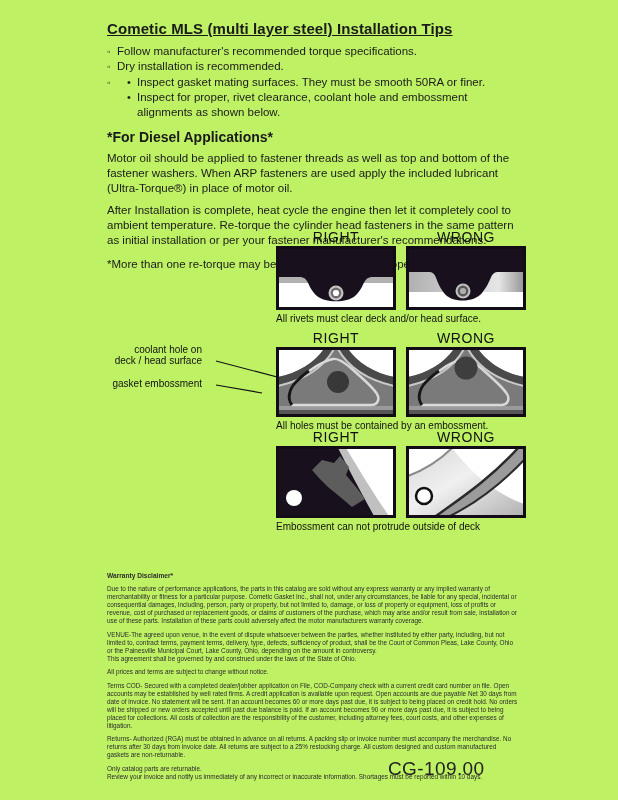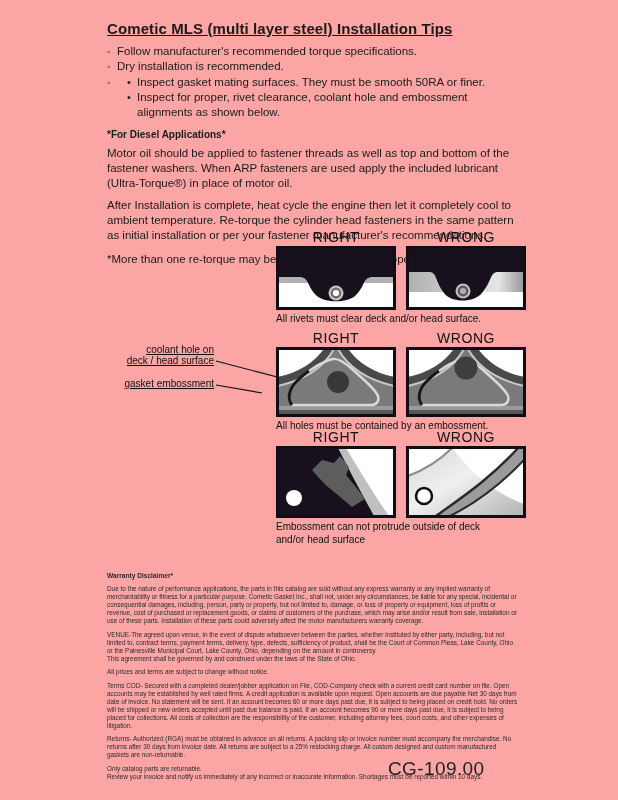--- a/index.html
+++ b/index.html
@@ -1,44 +1,44 @@
 <!DOCTYPE html>
 <html><head>
 <meta charset="utf-8">
 <style>
   html,body{margin:0;padding:0;background:#ffffff;}
-  .page{position:relative;width:618px;height:800px;background:#fca5a5;overflow:hidden;
+  .page{position:relative;width:618px;height:800px;background:#bef264;overflow:hidden;
         font-family:"Liberation Sans",sans-serif;color:#1a1a1a;}
   
   .col{position:absolute;left:107px;top:20px;width:414px;}
   .title{font-size:15px;font-weight:bold;text-decoration:underline;margin:0 0 7px 0;letter-spacing:0.1px;}
   .blist{font-size:11.5px;line-height:15.3px;}
   .b{position:relative;padding-left:10px;}
   .b .m{position:absolute;left:0;top:0;font-size:10px;}
   .sb{position:relative;padding-left:10px;margin-left:20px;}
   .sb .m{position:absolute;left:0;top:0;font-size:11px;}
-  .dheading{font-size:10px;font-weight:bold;margin:9px 0 6px 0;}
+  .dheading{font-size:14px;font-weight:bold;margin:9px 0 6px 0;}
   .para{font-size:11.5px;line-height:15px;margin:0 0 0 0;}
   .para + .para{margin-top:7px;}
   .note{font-size:11.5px;line-height:15px;margin-top:9px;}
   
   .fig{position:absolute;left:237px;width:252px;margin-left:39px;}
   .fig1{top:229px;}
   .fig2{top:330px;}
   .fig3{top:429px;}
   .labels{display:flex;height:17px;}
   .lab{width:120px;text-align:center;font-size:14px;letter-spacing:0.6px;color:#111;}
   .lab.right2{margin-left:10px;}
   .boxes{display:flex;}
   .boxes svg{display:block;}
   .gapbox{margin-left:10px;}
   .cap{font-size:10px;line-height:12.5px;margin-top:3px;white-space:nowrap;color:#111;}
   
-  .sidelabels{position:absolute;left:104px;top:345px;width:110px;text-align:right;
-              font-size:10px;line-height:10.5px;color:#111;text-decoration:underline;}
+  .sidelabels{position:absolute;left:92px;top:345px;width:110px;text-align:right;
+              font-size:10px;line-height:10.5px;color:#111;}
   .sidelabels .emb{margin-top:13px;}
   .leaders{position:absolute;left:104px;top:345px;pointer-events:none;}
   
   .disc{position:absolute;left:107px;top:572px;width:412px;font-size:6.4px;line-height:8px;color:#2b2b2b;}
   .disc .dh{font-weight:bold;font-size:6.6px;margin:0 0 5px 0;}
   .disc p{margin:5.5px 0 0 0;}
   .disc p.first{margin-top:0;}
   .disc div.cont{margin:0;}
   
   .pagenum{position:absolute;left:388px;top:758px;font-size:19px;letter-spacing:0.4px;color:#222;}
@@ -198,21 +198,20 @@
         <path d="M46,2 C34,14 18,24 2,30" fill="none" stroke="#8a8a8a" stroke-width="2"></path>
         <path d="M30,70 C55,52 85,32 112,2 L118,2 L118,14 C95,38 68,58 44,70 Z" fill="#9b9b9b"></path>
         <path d="M30,70 C55,52 85,32 112,2" fill="none" stroke="#2a2a2a" stroke-width="2.5"></path>
         <path d="M44,70 C68,58 95,38 118,14" fill="none" stroke="#2a2a2a" stroke-width="2"></path>
         <circle cx="18" cy="50" r="8" fill="#ffffff" stroke="#111111" stroke-width="2.5"></circle>
         <rect x="1.5" y="1.5" width="117" height="69" fill="none" stroke="#120c16" stroke-width="3"></rect>
       </svg>
     </div>
     <div class="cap">
       <div>Embossment can not protrude outside of deck</div>
-      <div>and/or head surface</div>
     </div>
   </div>
 
   <div class="disc">
     <div class="dh">Warranty Disclaimer*</div>
     <p class="first">Due to the nature of performance applications, the parts in this catalog are sold without any express warranty or any implied warranty of merchantability or fitness for a particular purpose.  Cometic Gasket Inc., shall not, under any circumstances, be liable for any special, incidental or consequential damages, including, person, party or property, but not limited to, damage, or loss of property or equipment, loss of profits or revenue, cost of purchased or replacement goods, or claims of customers of the purchase, which may arise and/or result from sale, installation or use of these parts.  Installation of these parts could adversely affect the motor manufacturers warranty coverage.</p>
     <p>VENUE-The agreed upon venue, in the event of dispute whatsoever between the parties, whether instituted by either party, including, but not limited to, contract terms, payment terms, delivery, type, defects, sufficiency of product, shall be the Court of Common Pleas, Lake County, Ohio or the Painesville Municipal Court, Lake County, Ohio, depending on the amount in controversy.</p>
     <div class="cont">This agreement shall be governed by and construed under the laws of the State of Ohio.</div>
     <p>All prices and terms are subject to change without notice.</p>
     <p>Terms COD- Secured with a completed dealer/jobber application on File, COD-Company check with a current credit card number on file.  Open accounts may be established by well rated firms.  A credit application is available upon request.  Open accounts are due payable Net 30 days from date of invoice.  No statement will be sent.  If an account becomes 60 or more days past due, it is subject to being placed on credit hold.  No orders will be shipped or new orders accepted until past due balance is paid.  If an account becomes 90 or more days past due, it is subject to being placed for collections.  All costs of collection are the responsibility of the customer, including attorney fees, court costs, and other expenses of litigation.</p>

